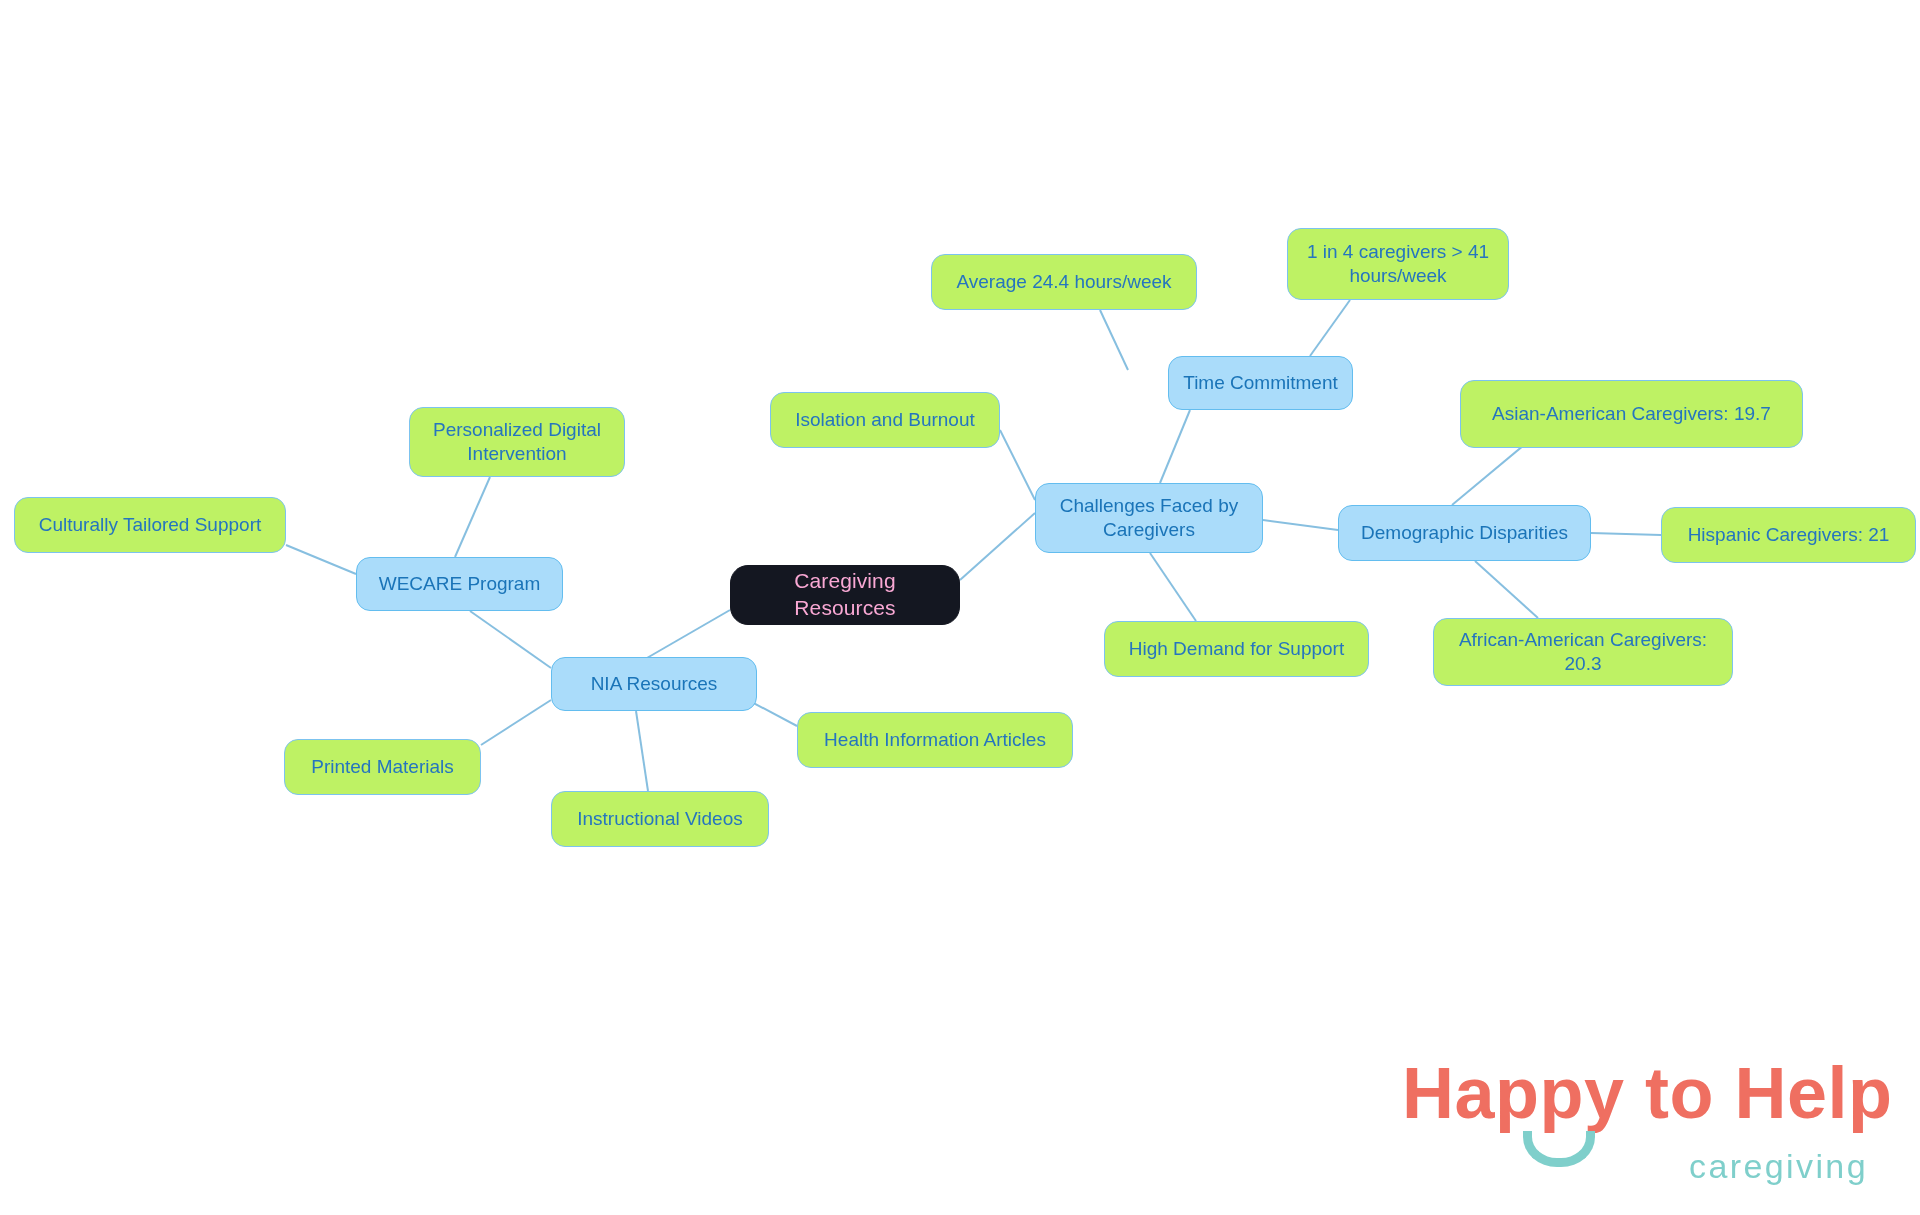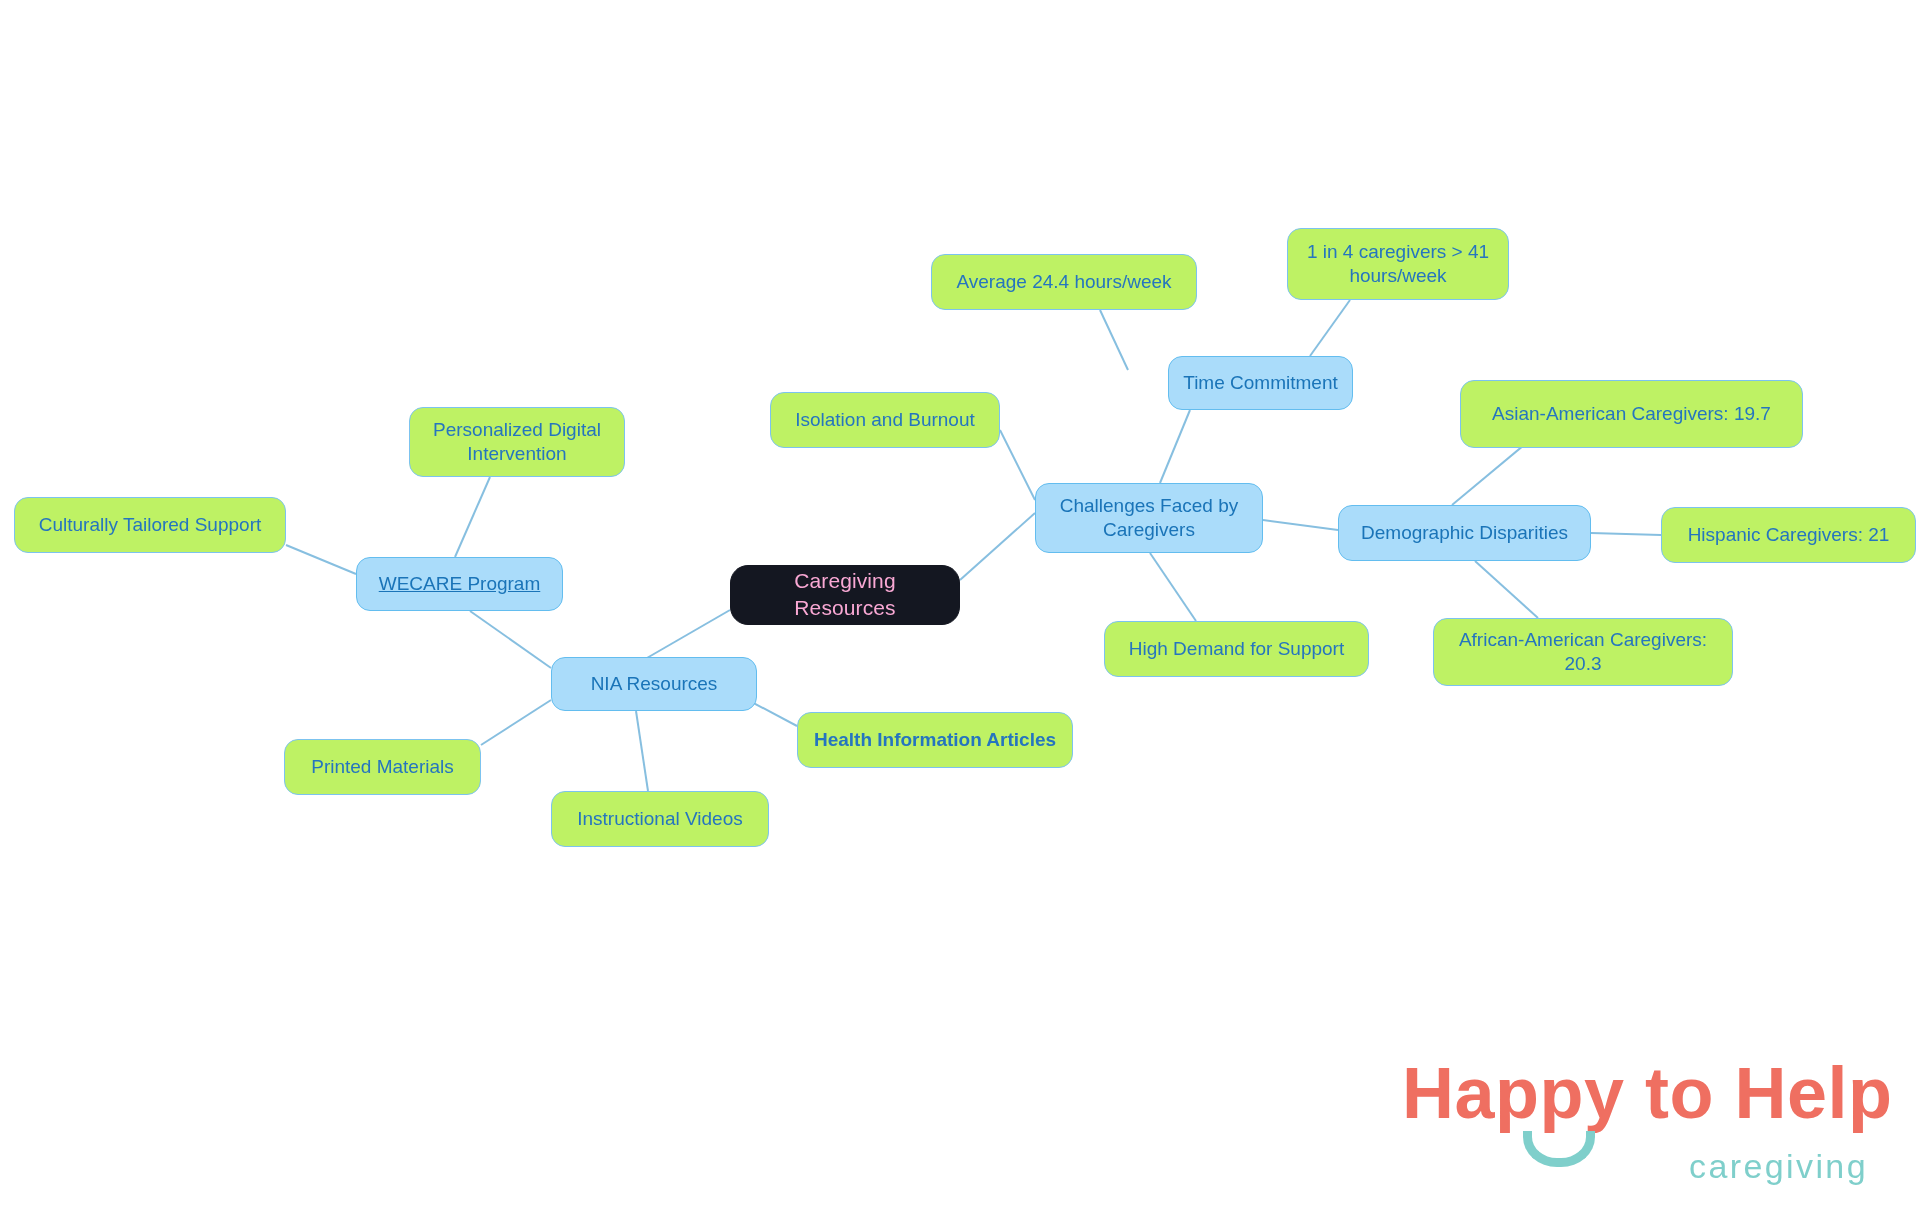--- a/index.html
+++ b/index.html
@@ -163,36 +163,36 @@
       </div>
       <div class="node node-leaf" style="left: 1661px; top: 507px; width: 255px; height: 56px;">
         <span>Hispanic Caregivers: 21</span>
       </div>
       <div class="node node-leaf" style="left: 1433px; top: 618px; width: 300px; height: 68px;">
         <span>African-American Caregivers: 20.3</span>
       </div>
       <div class="node node-branch" style="left: 551px; top: 657px; width: 206px; height: 54px;">
         <span>NIA Resources</span>
       </div>
-      <div class="node node-branch" style="left: 356px; top: 557px; width: 207px; height: 54px; text-decoration: underline;">
+      <div class="node node-branch" style="left: 356px; top: 557px; width: 207px; height: 54px;">
         <span>WECARE Program</span>
       </div>
       <div class="node node-leaf" style="left: 14px; top: 497px; width: 272px; height: 56px;">
         <span>Culturally Tailored Support</span>
       </div>
       <div class="node node-leaf" style="left: 409px; top: 407px; width: 216px; height: 70px;">
         <span>Personalized Digital Intervention</span>
       </div>
       <div class="node node-leaf" style="left: 284px; top: 739px; width: 197px; height: 56px;">
         <span>Printed Materials</span>
       </div>
       <div class="node node-leaf" style="left: 551px; top: 791px; width: 218px; height: 56px;">
         <span>Instructional Videos</span>
       </div>
-      <div class="node node-leaf" style="left: 797px; top: 712px; width: 276px; height: 56px; font-weight: bold;">
+      <div class="node node-leaf" style="left: 797px; top: 712px; width: 276px; height: 56px;">
         <span>Health Information Articles</span>
       </div>
     </div>
 
   <div id="brand-logo">
     <div class="logo-wordmark"><span>Happy</span> <span>to Help</span></div>
     <div class="logo-smile"></div>
     <div class="logo-sub">caregiving</div>
   </div>
 

